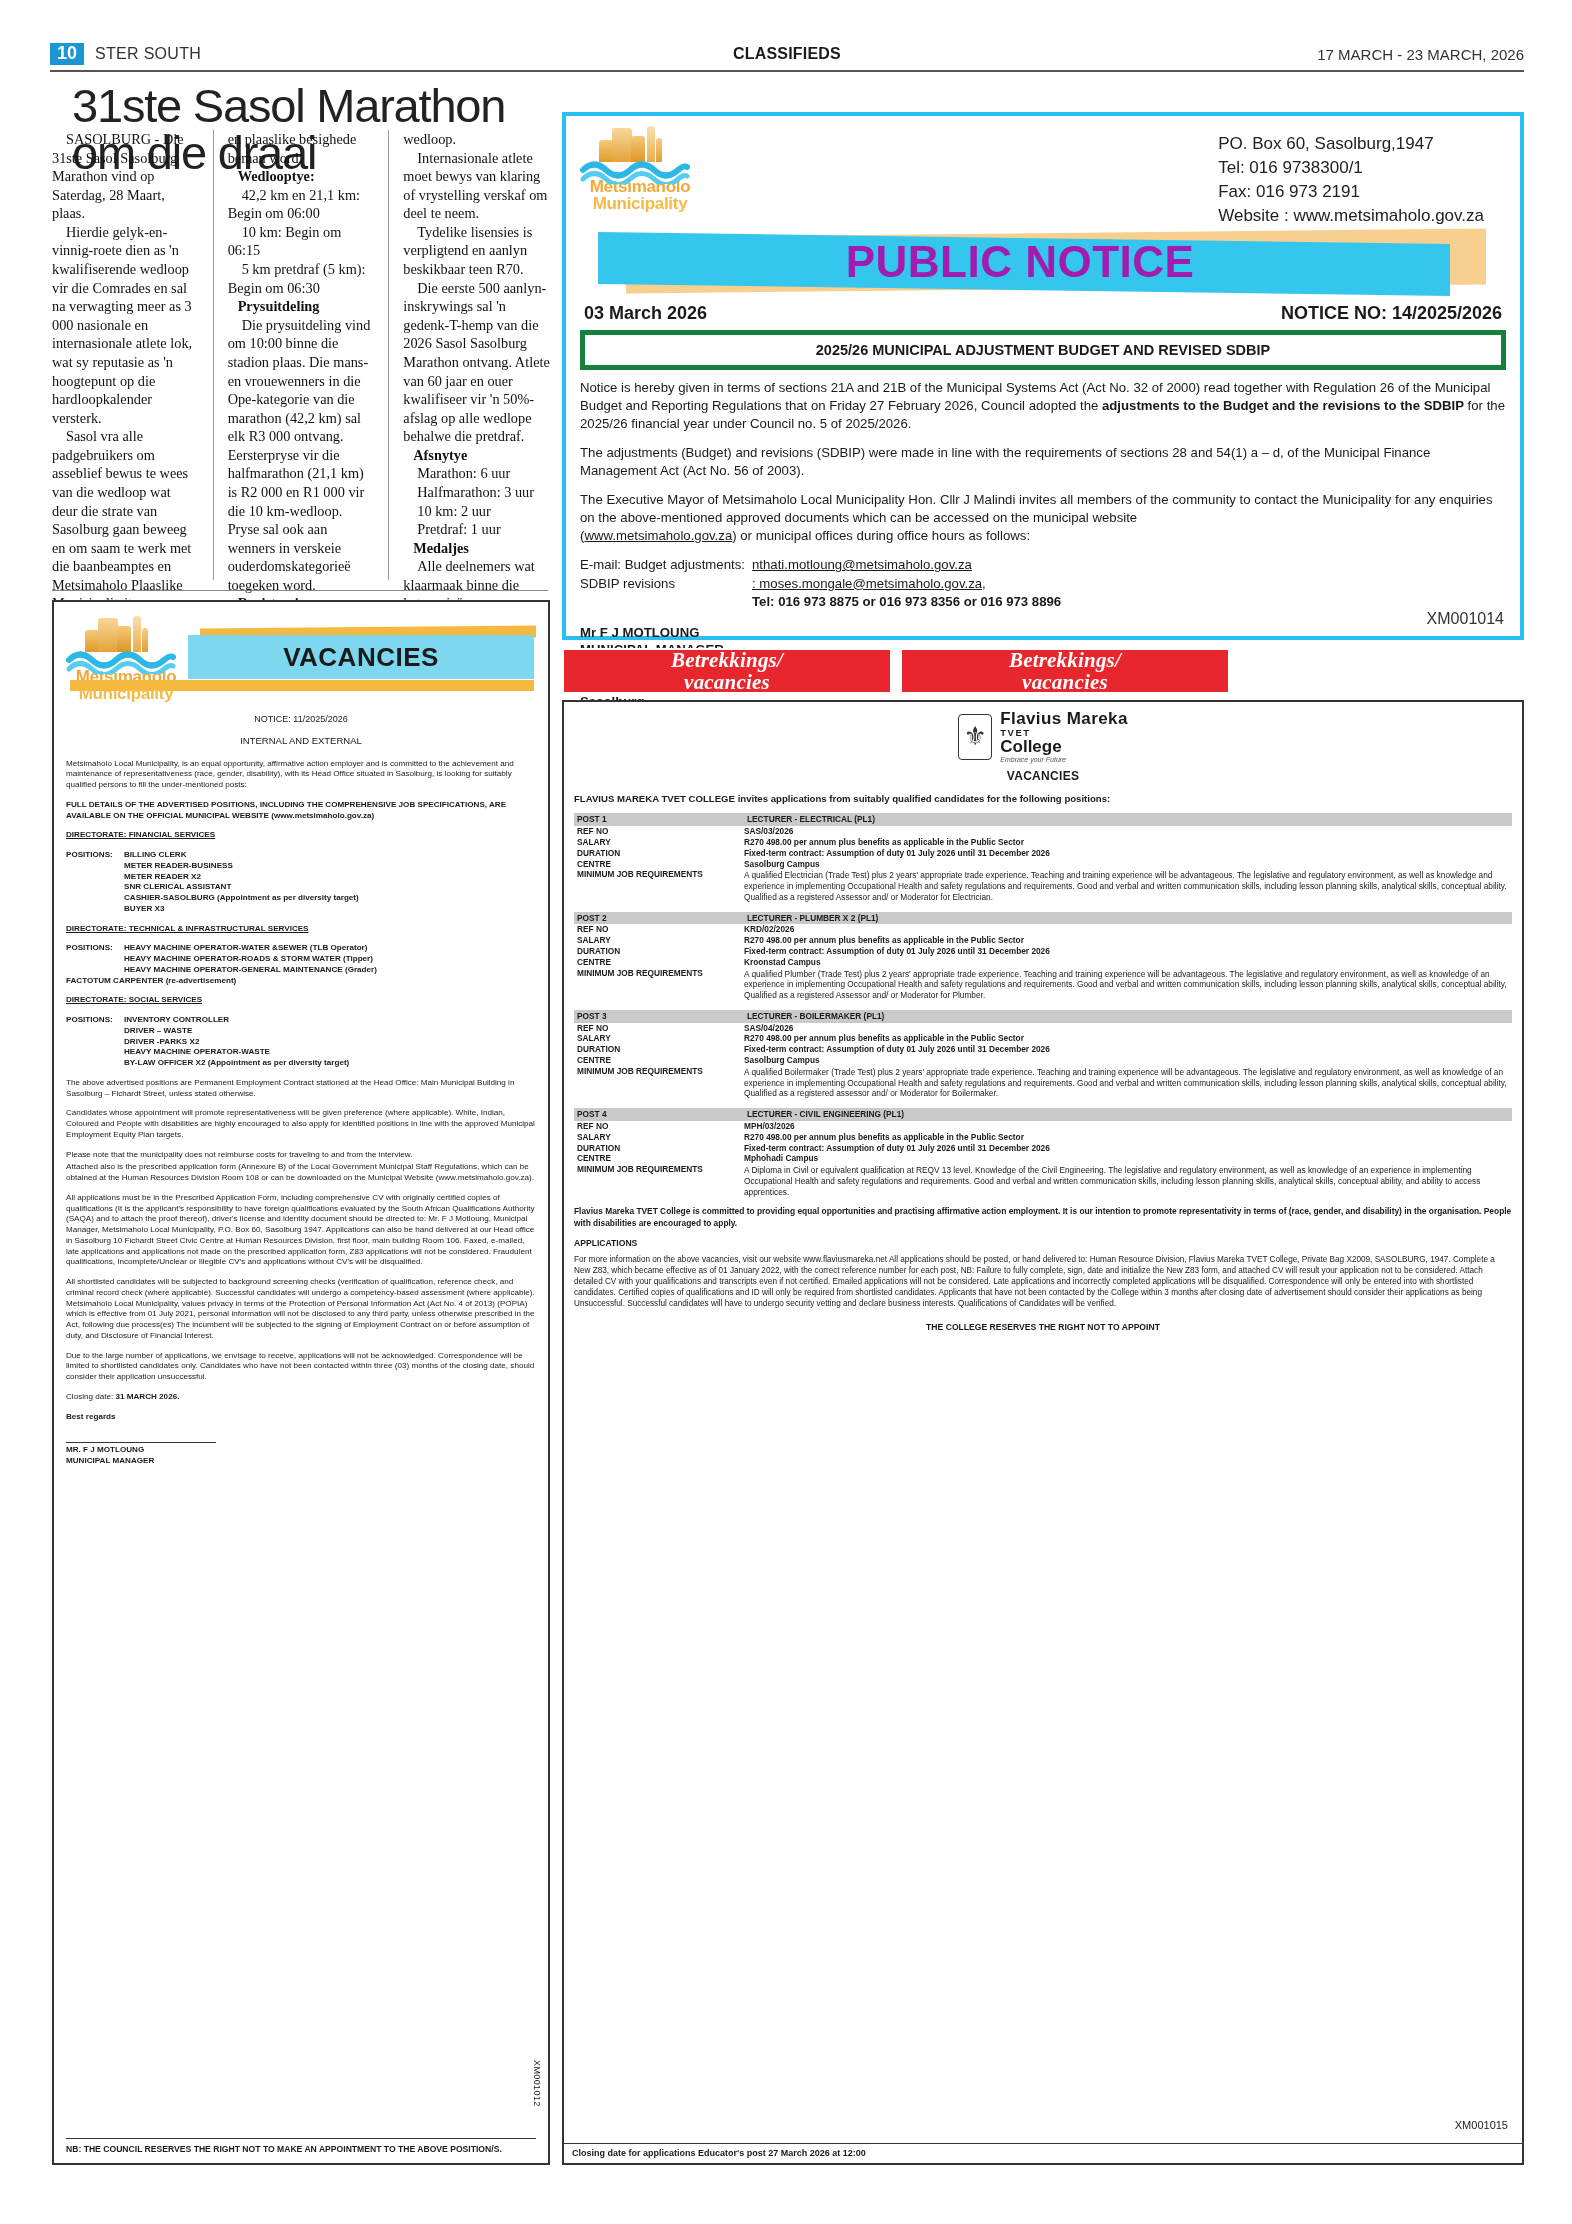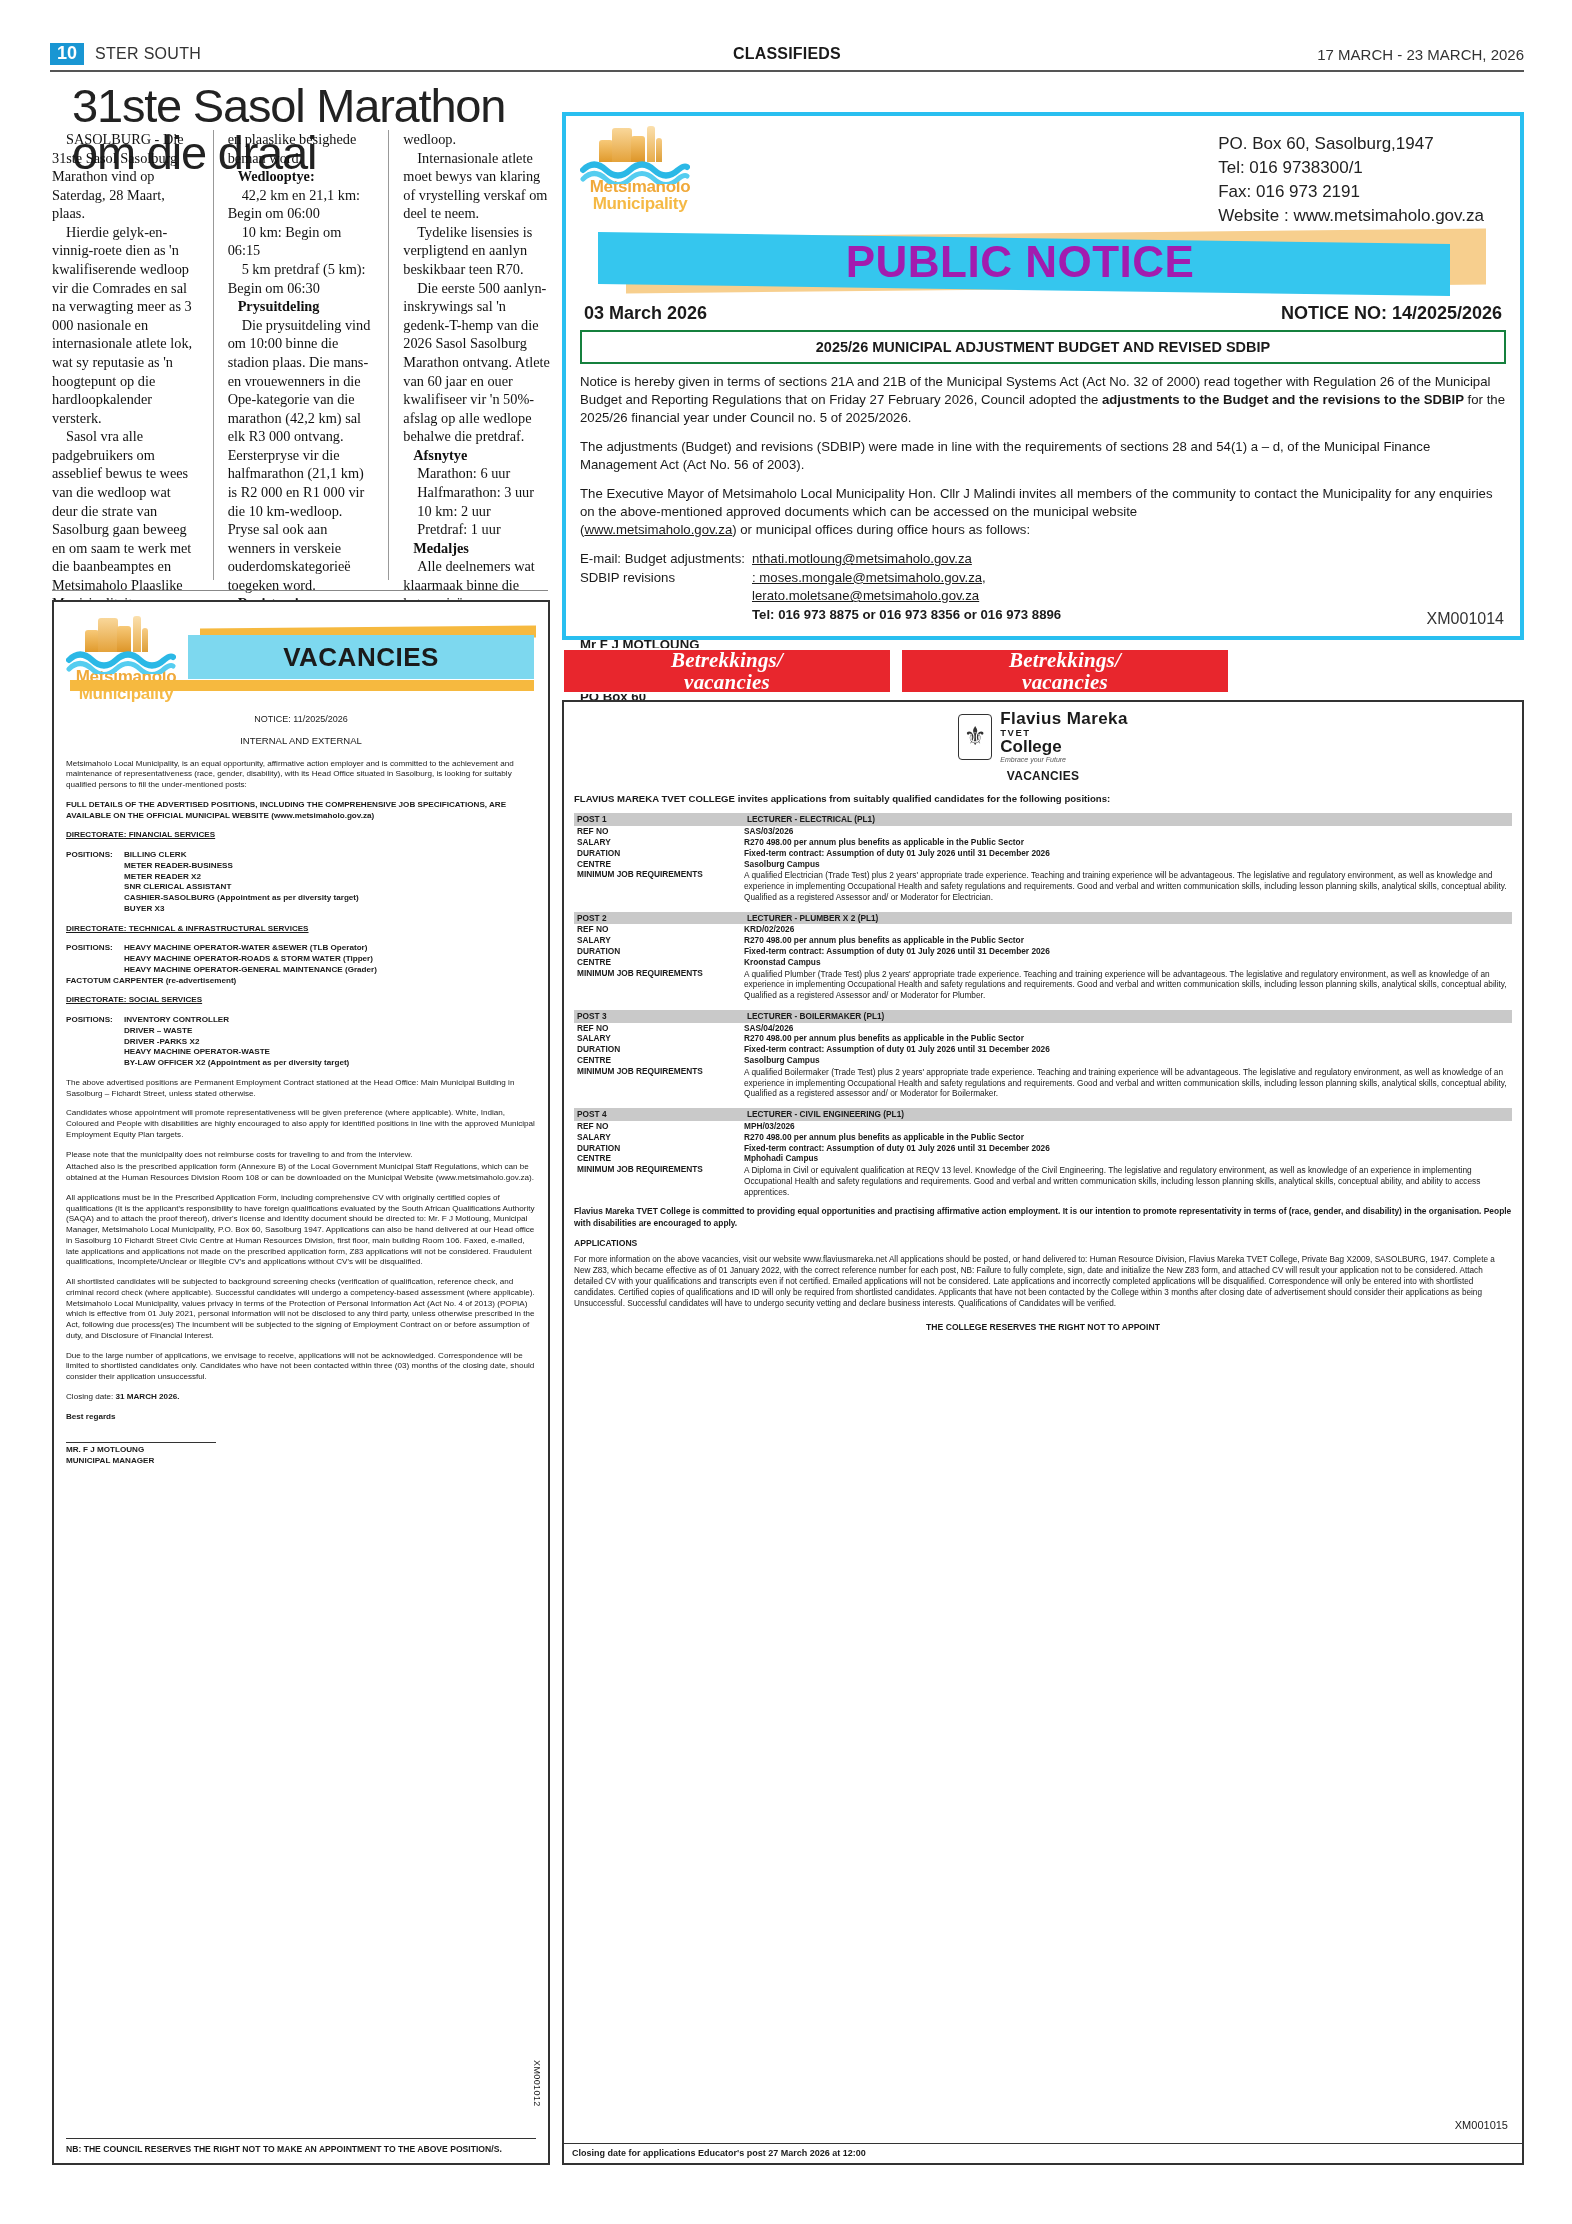--- a/index.html
+++ b/index.html
@@ -90,21 +90,21 @@
     position: absolute; left: 0; top: 2px; width: 860px; height: 54px;
     display: flex; align-items: center; justify-content: center;
     font-size: 44px; font-weight: bold; color: #a21caf; letter-spacing: .5px;
   }
 
   #pn-daterow {
     display: flex; justify-content: space-between; align-items: baseline;
     font-size: 18px; font-weight: bold; margin: 8px 4px 6px 4px;
   }
   #pn-subject {
-    border: 2px solid #15803d; text-align: center; font-size: 14.5px;
+    border: 5px solid #15803d; text-align: center; font-size: 14.5px;
     font-weight: bold; padding: 7px 8px; margin-bottom: 9px;
   }
   .pn-p { font-size: 13.2px; line-height: 1.37; margin-bottom: 11px; text-align: left; }
   .pn-p b { font-weight: bold; }
   .u { text-decoration: underline; }
   #pn-emails { font-size: 13.2px; line-height: 1.40; margin-bottom: 12px; }
   #pn-emails .row { display: flex; }
   #pn-emails .lbl { width: 172px; flex: none; }
   #pn-emails .tel { font-weight: bold; margin-left: 172px; }
   #pn-sign { font-size: 13.2px; font-weight: bold; line-height: 1.32; }
@@ -308,24 +308,20 @@
 
   <div id="pn-emails">
     <div class="row">
       <span class="lbl">E-mail: Budget adjustments:</span>
       <span class="u">nthati.motloung@metsimaholo.gov.za</span>
     </div>
     <div class="row">
       <span class="lbl">SDBIP revisions</span>
       <span class="u">: moses.mongale@metsimaholo.gov.za,</span>
     </div>
-    <div class="row">
-      <span class="lbl"></span>
-      <span class="u">lerato.moletsane@metsimaholo.gov.za</span>
-    </div>
     <div class="tel">Tel: 016 973 8875 or 016 973 8356 or 016 973 8896</div>
   </div>
 
   <div id="pn-sign">
     <div>Mr F J MOTLOUNG</div>
     <div>MUNICIPAL MANAGER</div>
     <div>Metsimaholo Local Municipality</div>
     <div>PO Box 60</div>
     <div>Sasolburg</div>
     <div>1947</div>

